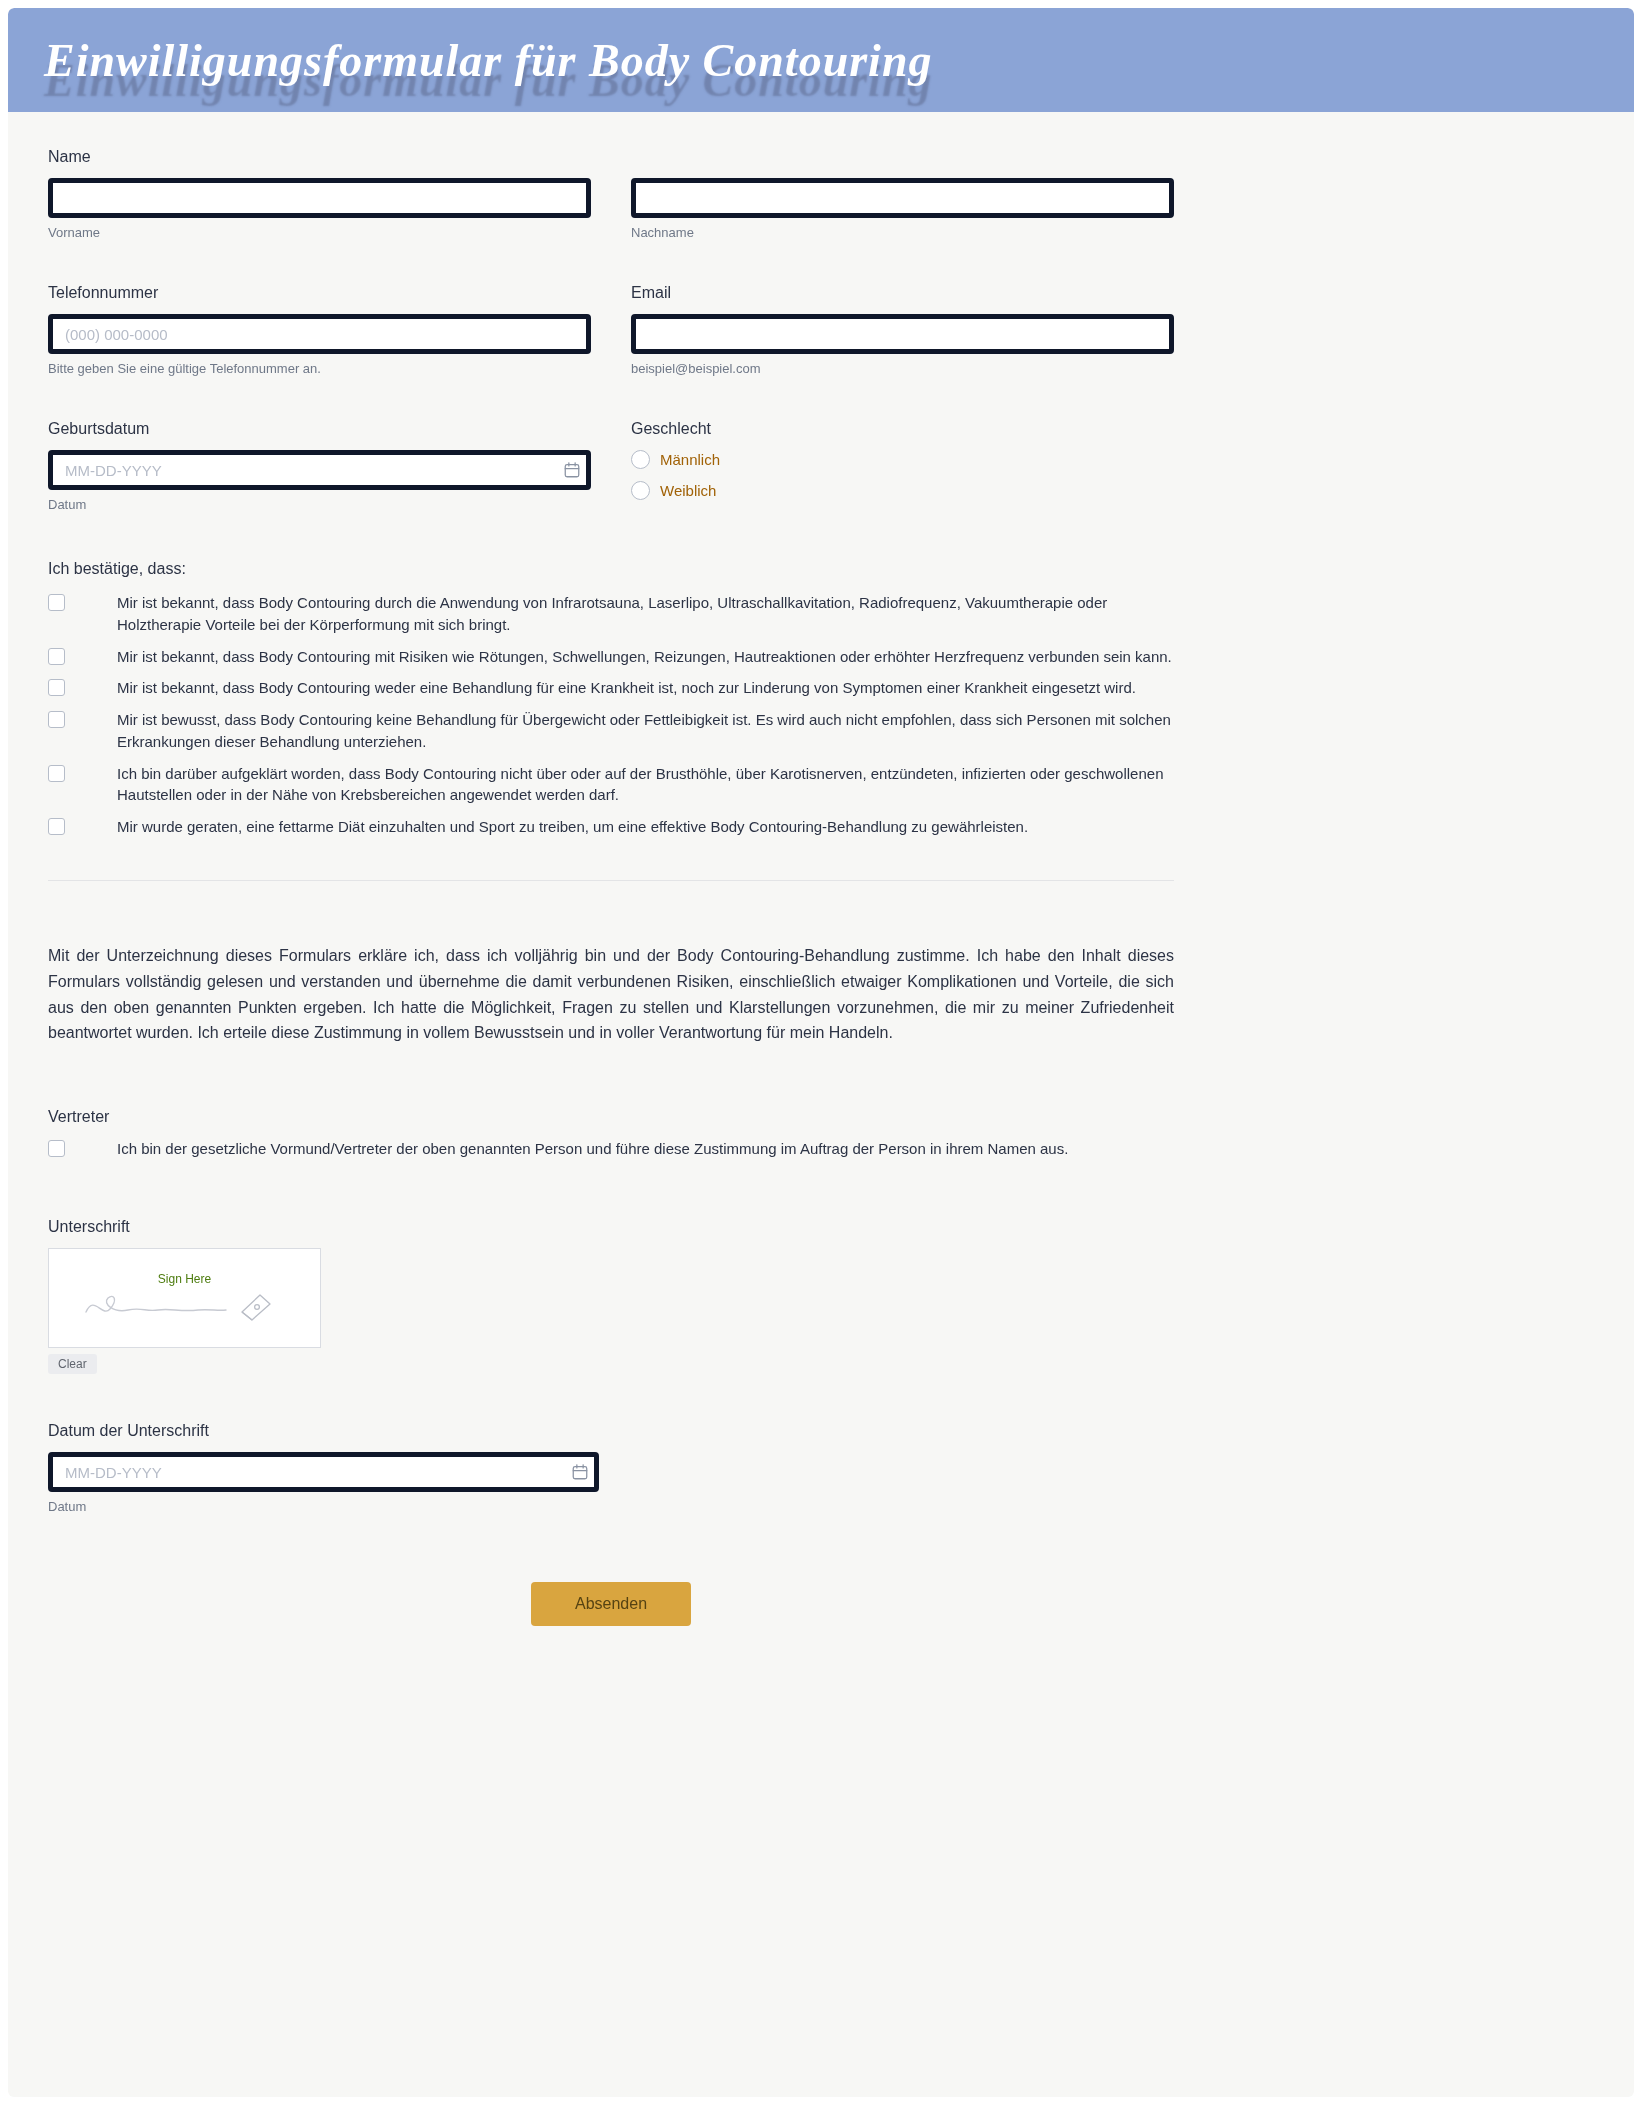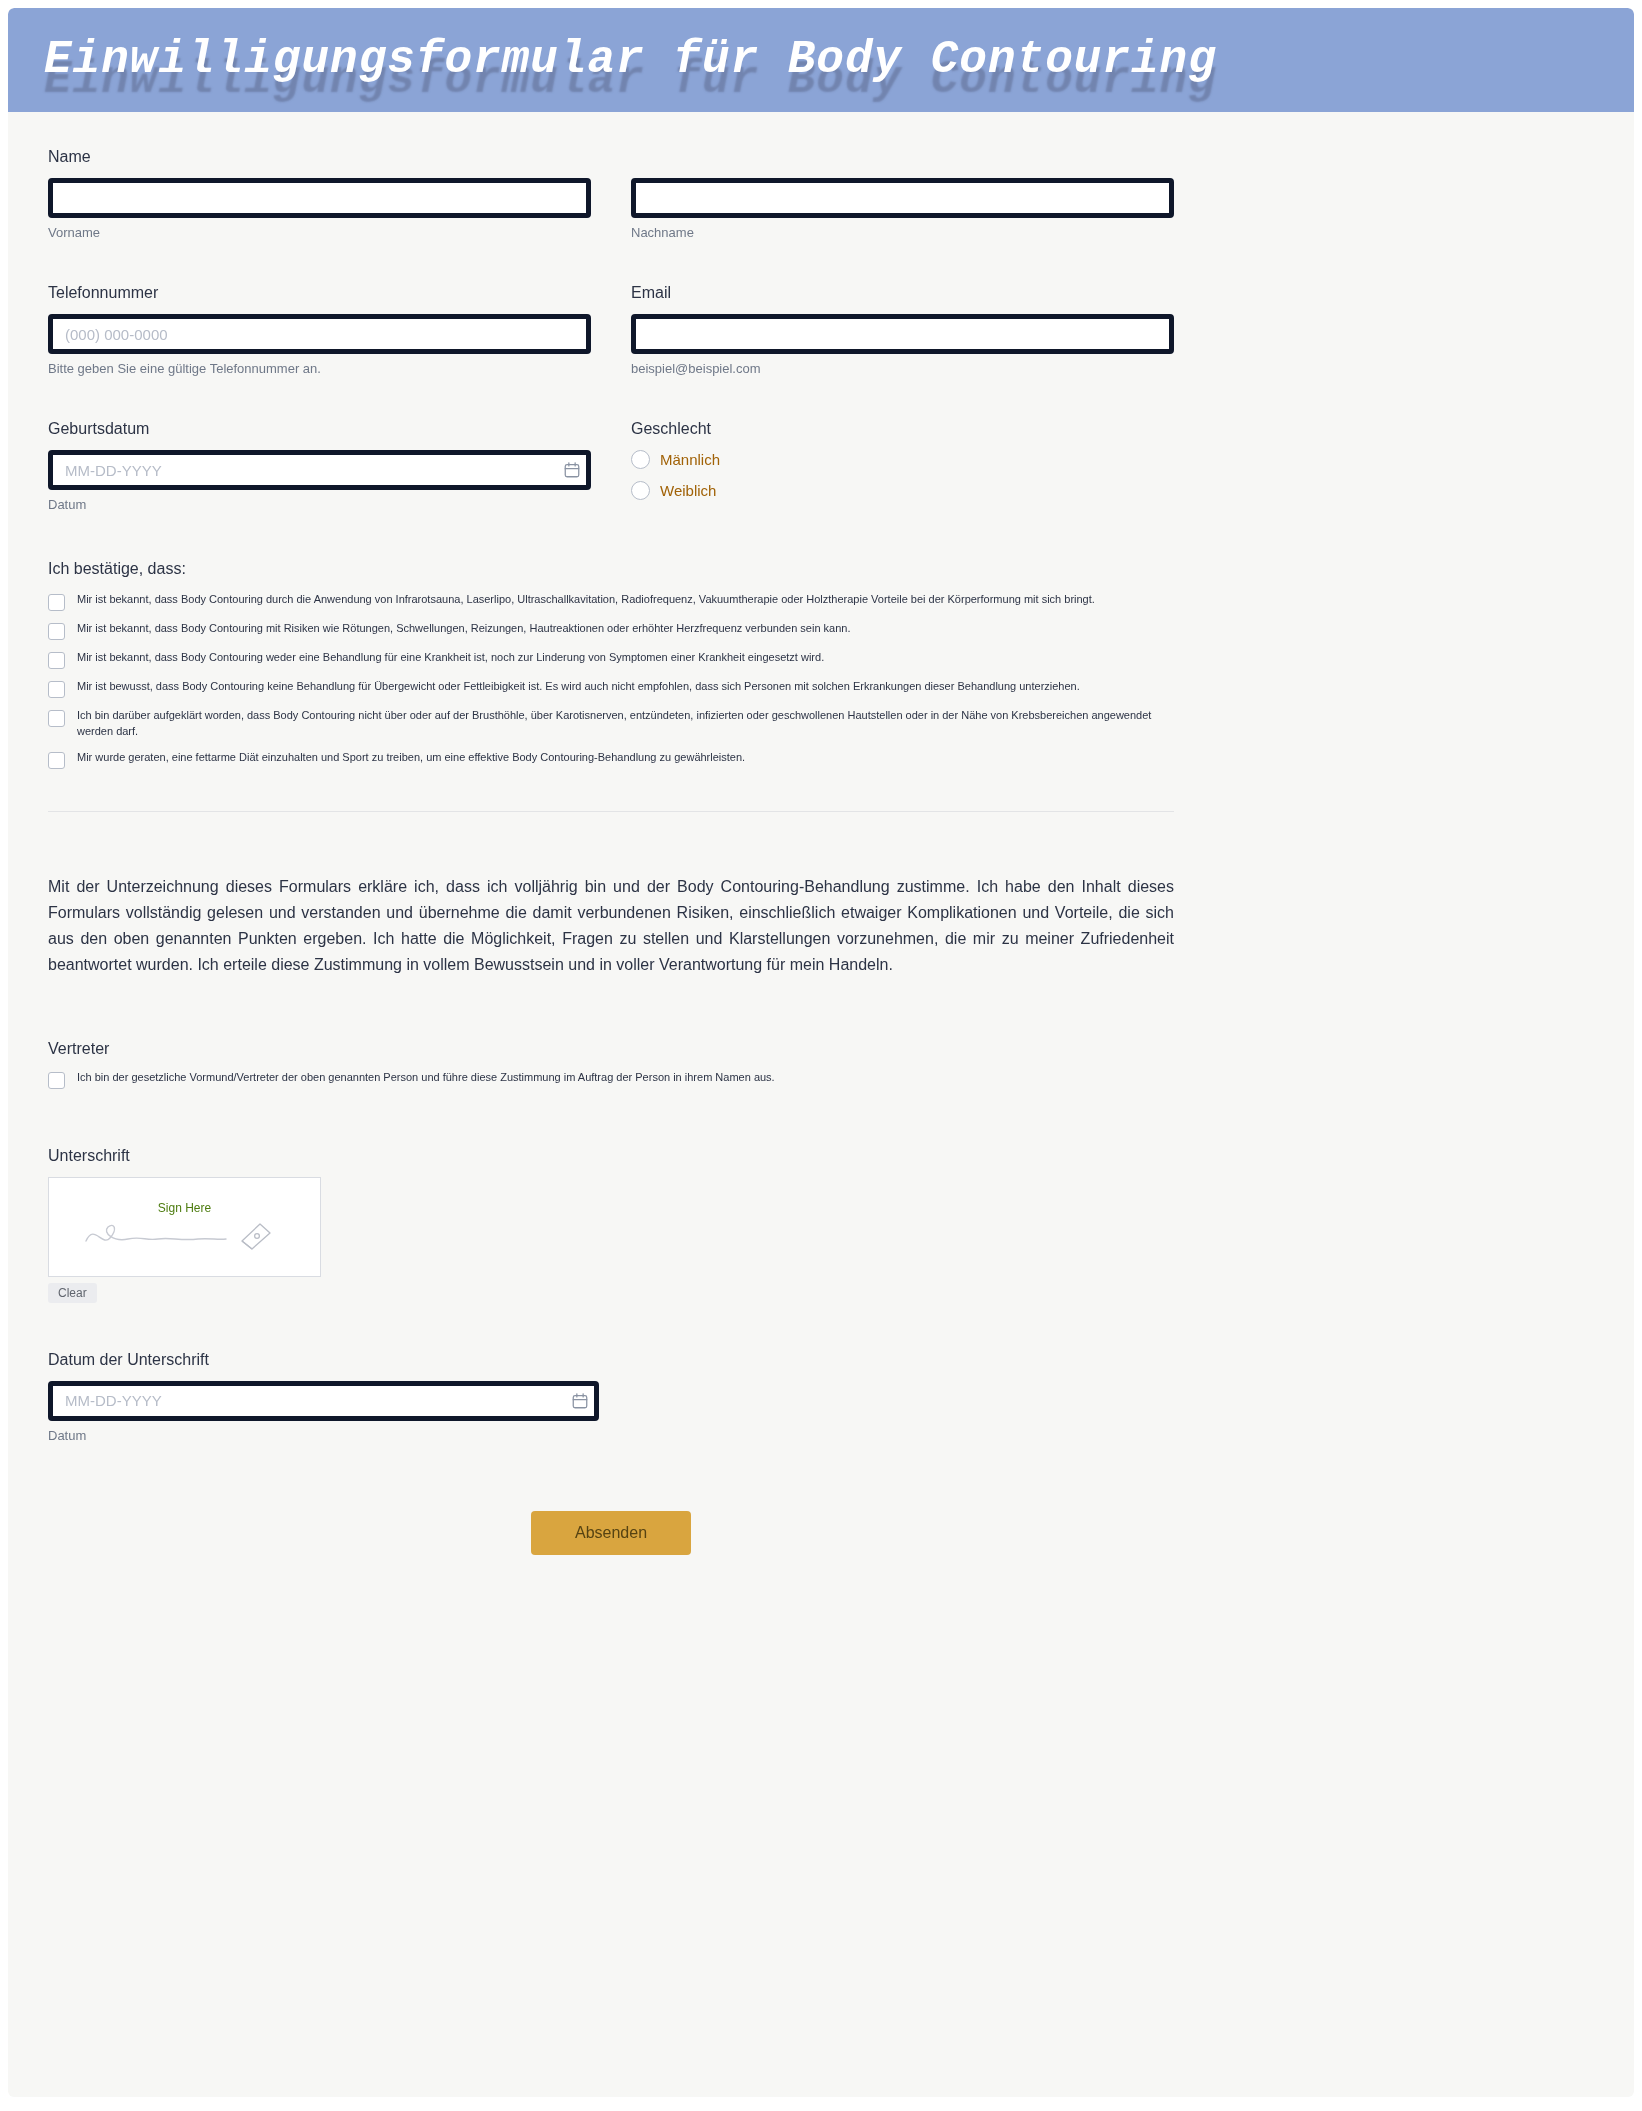--- a/index.html
+++ b/index.html
@@ -9,21 +9,21 @@
   .page { width:1642px; height:2111px; background:#ffffff; padding:8px; }
   .card { width:100%; min-height:2089px; background:#f7f7f5; border-radius:6px; overflow:hidden; }
 
   .form-header {
     height:104px; background:#8ba4d6;
     display:flex; align-items:center;
     padding-left:36px;
     border-radius:6px 6px 0 0;
   }
   .form-header h1 {
-    font-family:Liberation Mono, monospace; font-style:italic; font-weight:700;
+    font-family:Liberation Serif, serif; font-style:italic; font-weight:700;
     font-size:46px; color:#ffffff; letter-spacing:1px; white-space:nowrap;
     text-shadow:0 20px 2px rgba(105,122,162,0.75);
   }
 
   .form-body { padding:36px 0 0 40px; width:1166px; }
 
   .row { display:flex; gap:40px; }
   .col { width:551px; }
 
   .field { margin-bottom:44px; }
@@ -50,21 +50,21 @@
     border:1px solid #b6bdc9; border-radius:50%; background:#fff; cursor:pointer; flex:0 0 19px;
   }
   .option-text { font-size:15px; color:#a16207; }
 
   .check-row { display:flex; gap:12px; margin-bottom:10px; align-items:flex-start; cursor:pointer; }
   input[type=checkbox] {
     appearance:none; -webkit-appearance:none; width:17px; height:17px;
     border:1px solid #b6bdc9; border-radius:3px; background:#fff; cursor:pointer;
     flex:0 0 17px; margin-top:2px;
   }
-  .check-text { font-size:11px; line-height:1.45; color:#2c3345; }
+  .check-text { font-size:15px; line-height:1.45; color:#2c3345;margin-left:40px; }
 
   .divider { border:none; border-top:1px solid #e3e4e6; margin-top:42px; width:1126px; }
 
   .consent { font-size:16px; line-height:1.62; text-align:justify; margin-top:62px; width:1126px; color:#2c3345; }
 
   .rep-field { margin-top:62px; }
 
   .sig-field { margin-top:58px; }
   .sig-box {
     width:273px; height:100px; background:#ffffff; border:1px solid #d9dce2;

